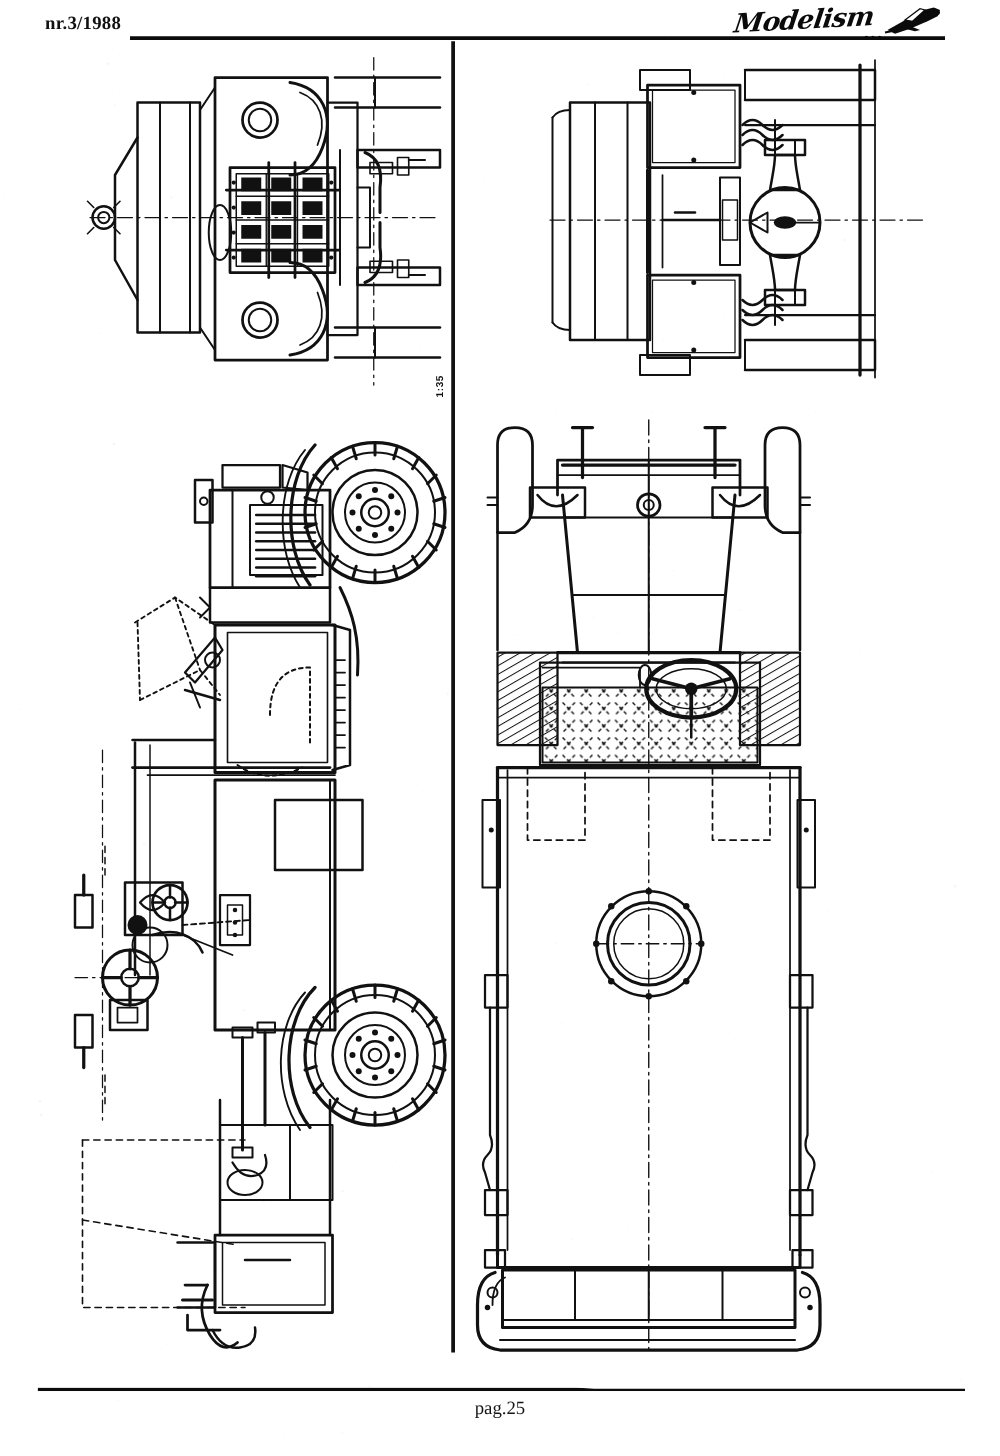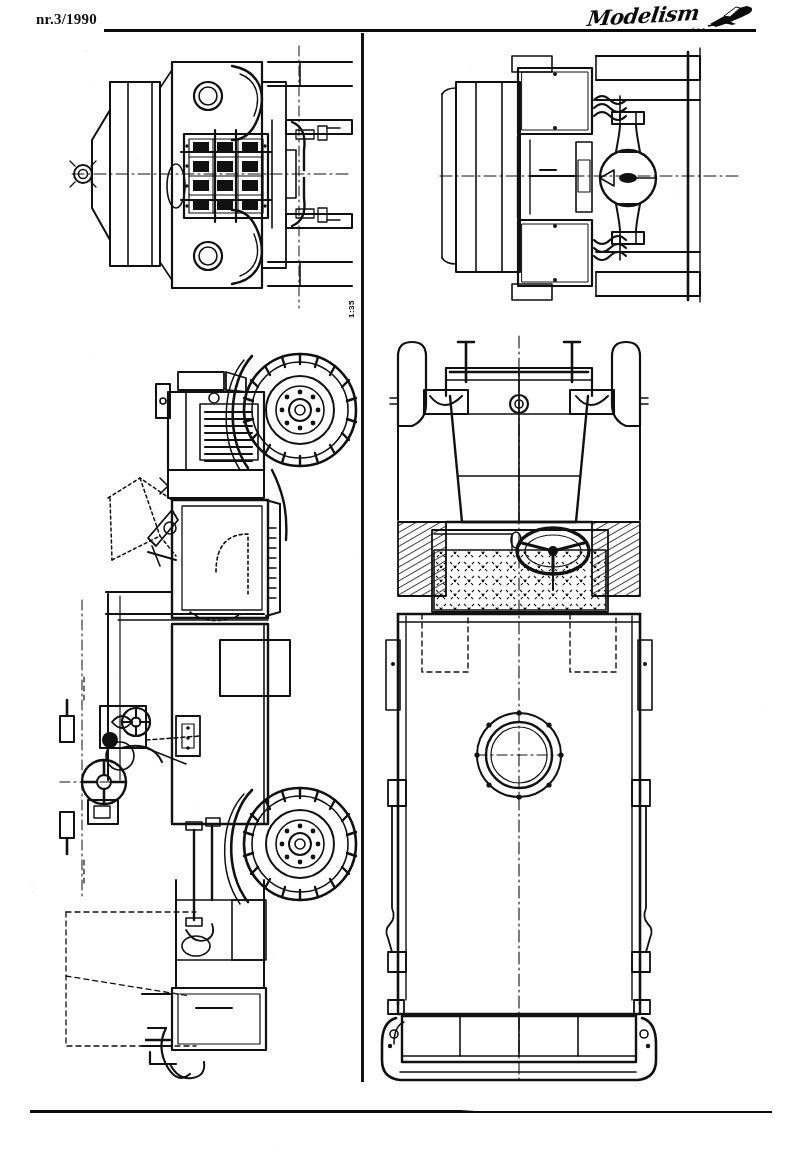--- a/index.html
+++ b/index.html
@@ -234,21 +234,21 @@
       <i style="left:659px;top:88px;width:1px;height:1px;opacity:0.29"></i>
       <i style="left:222px;top:265px;width:1px;height:1px;opacity:0.16"></i>
       <i style="left:774px;top:562px;width:1px;height:1px;opacity:0.26"></i>
       <i style="left:408px;top:171px;width:1px;height:1px;opacity:0.33"></i>
       <i style="left:586px;top:730px;width:1px;height:1px;opacity:0.32"></i>
       <i style="left:268px;top:603px;width:2px;height:2px;opacity:0.33"></i>
       <i style="left:469px;top:67px;width:2px;height:2px;opacity:0.18"></i>
       <i style="left:457px;top:991px;width:1px;height:1px;opacity:0.41"></i>
     </div>
 
-  <div class="hdr-issue">nr.3/1990</div>
+  <div class="hdr-issue">nr.3/1988</div>
   <div class="hdr-rule"></div>
 
   <div class="hdr-logo">
     <div class="wordmark">Modelism</div>
     <div class="dots">...</div>
     <svg class="plane" width="50" height="30" viewBox="0 0 50 30">
       <g fill="#0b0b0b">
         <path d="M4 21 L20 12 L33 5 L41 3 L46 5 L44 10 L36 14 L22 20 L10 24 Z"></path>
         <path d="M18 13 L30 4 L34 5 L24 14 Z" fill="#fff" stroke="#0b0b0b" stroke-width="1"></path>
         <path d="M14 19 L26 22 L30 21 L20 17 Z"></path>
@@ -752,14 +752,15 @@
           <circle cx="390" cy="1046" r="2.2"></circle>
               <circle cx="648" cy="1046" r="2.2"></circle>
         </g>
       </g>
 
     </g>
   </svg>
   </div>
 
   <div class="ftr-rule"></div>
+  <div class="ftr-pag">pag.25</div>
 
 </div>
 
 </body></html>

